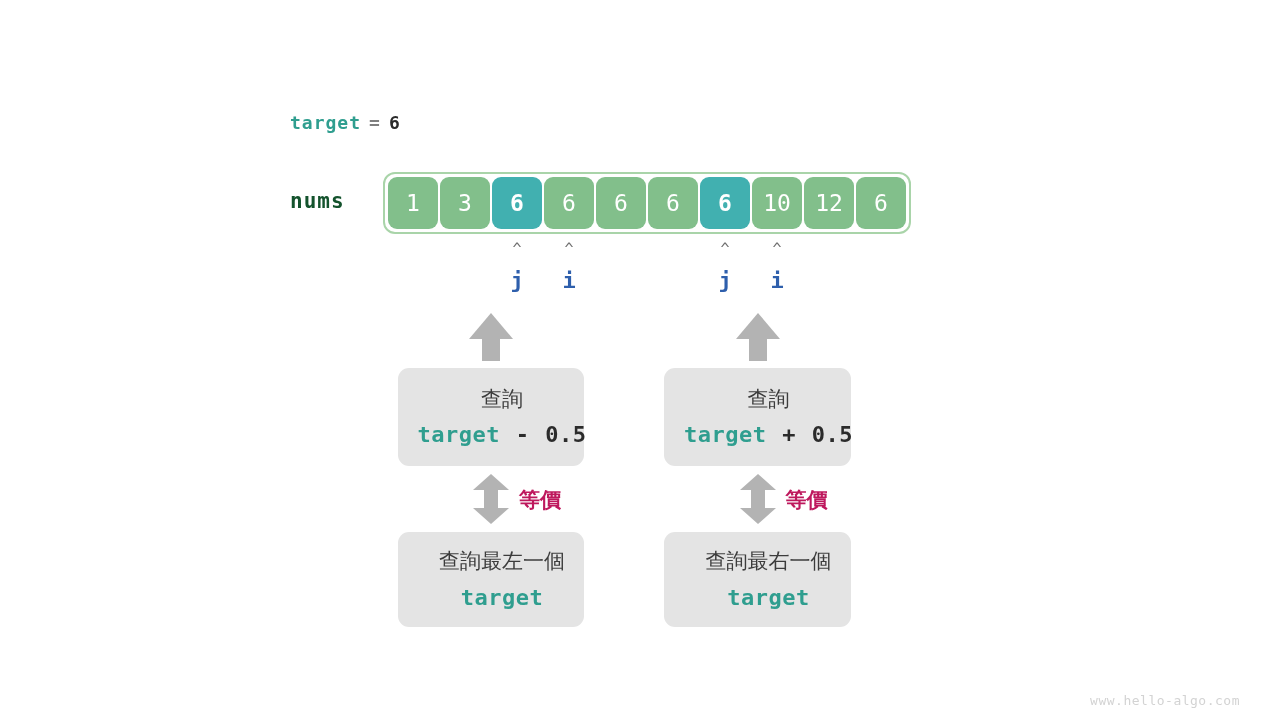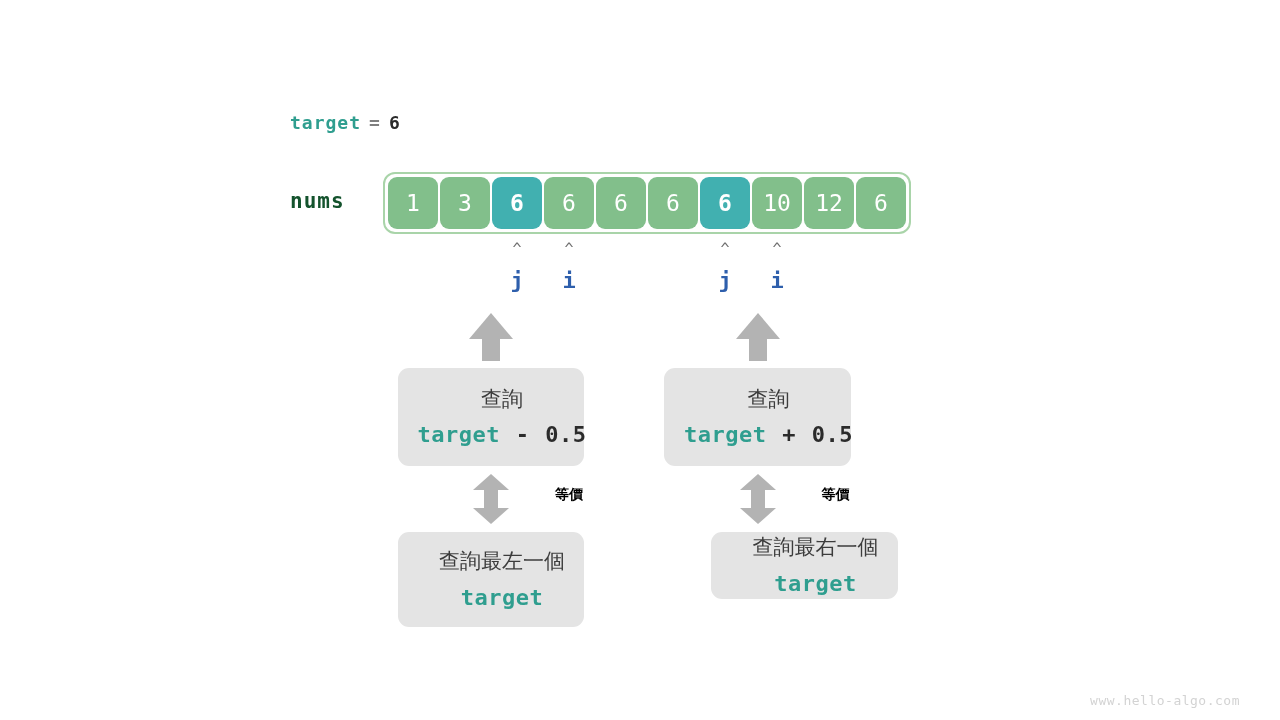--- a/index.html
+++ b/index.html
@@ -145,25 +145,24 @@
     position: absolute;
     top: 15px;
     left: 11px;
     width: 14px;
     height: 20px;
     background: #b3b3b3;
   }
   .equiv-label {
     position: absolute;
     font-family: "DejaVu Sans", sans-serif;
-    font-size: 14px;
-    font-weight: bold;
-    color: #000000;
-    white-space: nowrap;
-    margin-left: 36px;
+    font-size: 21px;
+    font-weight: bold;
+    color: #be185d;
+    white-space: nowrap;
   }
 
   
   .gbox {
     position: absolute;
     background: #e4e4e4;
     border-radius: 11px;
     display: flex;
     flex-direction: column;
     align-items: center;
@@ -261,19 +260,19 @@
     <div class="gbox" style="left: 664px; top: 368px; width: 187px; height: 98px;">
       <div class="line1">查詢</div>
       <div class="line2"><span class="kw">target</span><span class="op"> + </span><span class="num">0.5</span></div>
     </div>
     <div class="dbl-arrow" style="left: 739.5px; top: 474px;">
       <div class="head-up"></div>
       <div class="shaft"></div>
       <div class="head-dn"></div>
     </div>
     <div class="equiv-label" style="left: 785.5px; top: 486px;">等價</div>
-    <div class="gbox" style="left: 664px; top: 532px; width: 187px; height: 67px; margin-left: 47px;">
+    <div class="gbox" style="left: 664px; top: 532px; width: 187px; height: 95px;">
       <div class="line1">查詢最右一個</div>
       <div class="line2"><span class="kw">target</span></div>
     </div>
   </div>
 
 <div id="watermark">www.hello-algo.com</div>
 
 </body></html>

